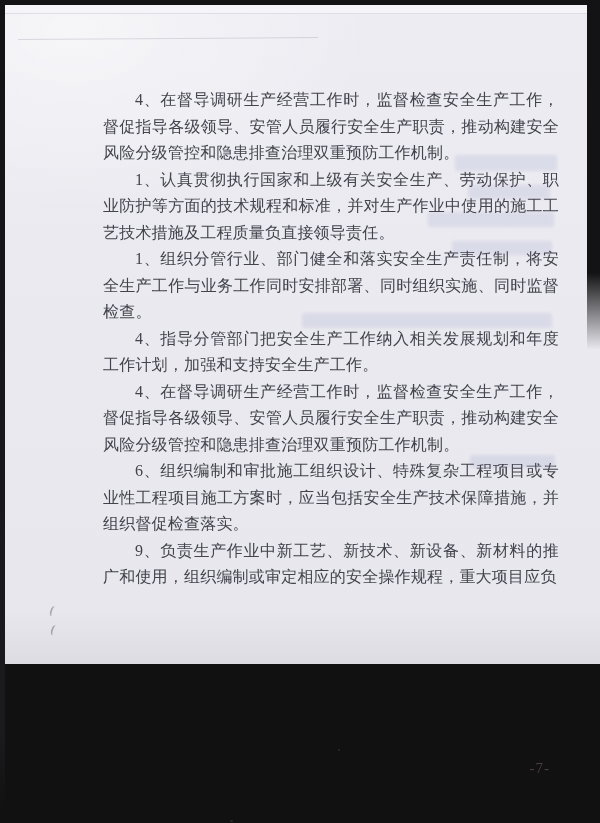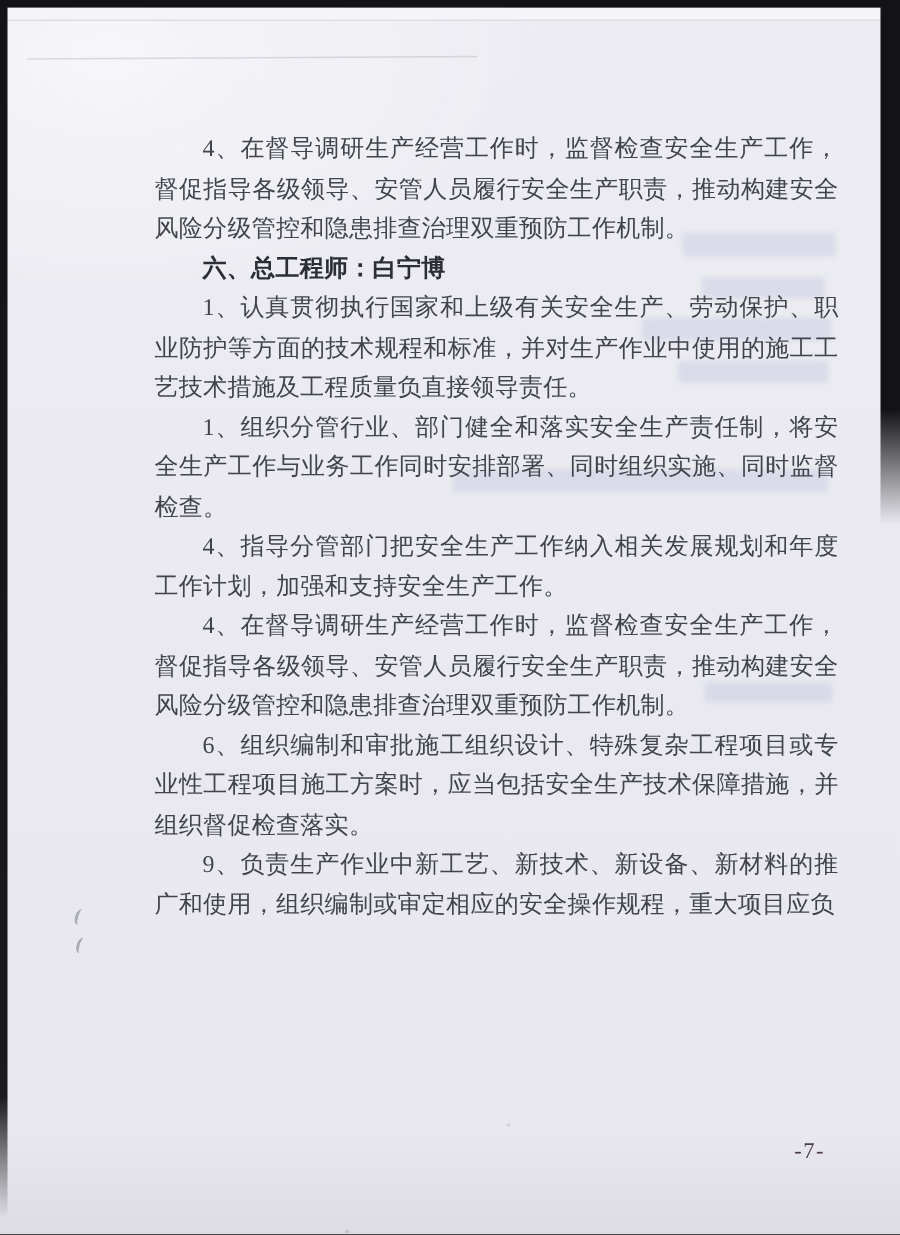--- a/index.html
+++ b/index.html
@@ -1,21 +1,21 @@
 <!DOCTYPE html>
 <html><head>
 <meta charset="utf-8">
 <style>
   html, body { margin: 0; padding: 0; background: #111; }
   body { width: 600px; height: 823px; overflow: hidden; }
 
   .scan {
     position: relative;
     width: 600px;
-    height: 823px;
+    height: 664px;
     background: #18181a;
     font-family: "Liberation Serif", "DejaVu Serif", serif;
     border-radius: 28px;
   }
 
   
   .paper {
     position: absolute;
     left: 0; top: 5px; right: 0; bottom: 0;
     background:
@@ -115,21 +115,20 @@
 
     <div class="mark" style="left:50px; top:601px;"></div>
     <div class="mark" style="left:51px; top:620px;"></div>
 
     <div class="speck" style="left:230px; top:815px; width:3px; height:2px;"></div>
     <div class="speck" style="left:338px; top:744px; width:2px; height:2px;"></div>
   </div>
 
   <div class="textblock">
       <p class="body">4、在督导调研生产经营工作时，监督检查安全生产工作，督促指导各级领导、安管人员履行安全生产职责，推动构建安全风险分级管控和隐患排查治理双重预防工作机制。</p>
-      <p class="heading">六、总工程师：白宁博</p>
       <p class="body">1、认真贯彻执行国家和上级有关安全生产、劳动保护、职业防护等方面的技术规程和标准，并对生产作业中使用的施工工艺技术措施及工程质量负直接领导责任。</p>
       <p class="body">1、组织分管行业、部门健全和落实安全生产责任制，将安全生产工作与业务工作同时安排部署、同时组织实施、同时监督检查。</p>
       <p class="body">4、指导分管部门把安全生产工作纳入相关发展规划和年度工作计划，加强和支持安全生产工作。</p>
       <p class="body">4、在督导调研生产经营工作时，监督检查安全生产工作，督促指导各级领导、安管人员履行安全生产职责，推动构建安全风险分级管控和隐患排查治理双重预防工作机制。</p>
       <p class="body">6、组织编制和审批施工组织设计、特殊复杂工程项目或专业性工程项目施工方案时，应当包括安全生产技术保障措施，并组织督促检查落实。</p>
       <p class="body">9、负责生产作业中新工艺、新技术、新设备、新材料的推广和使用，组织编制或审定相应的安全操作规程，重大项目应负</p>
     </div>
 
   <div class="pagenum">-7-</div>
 

